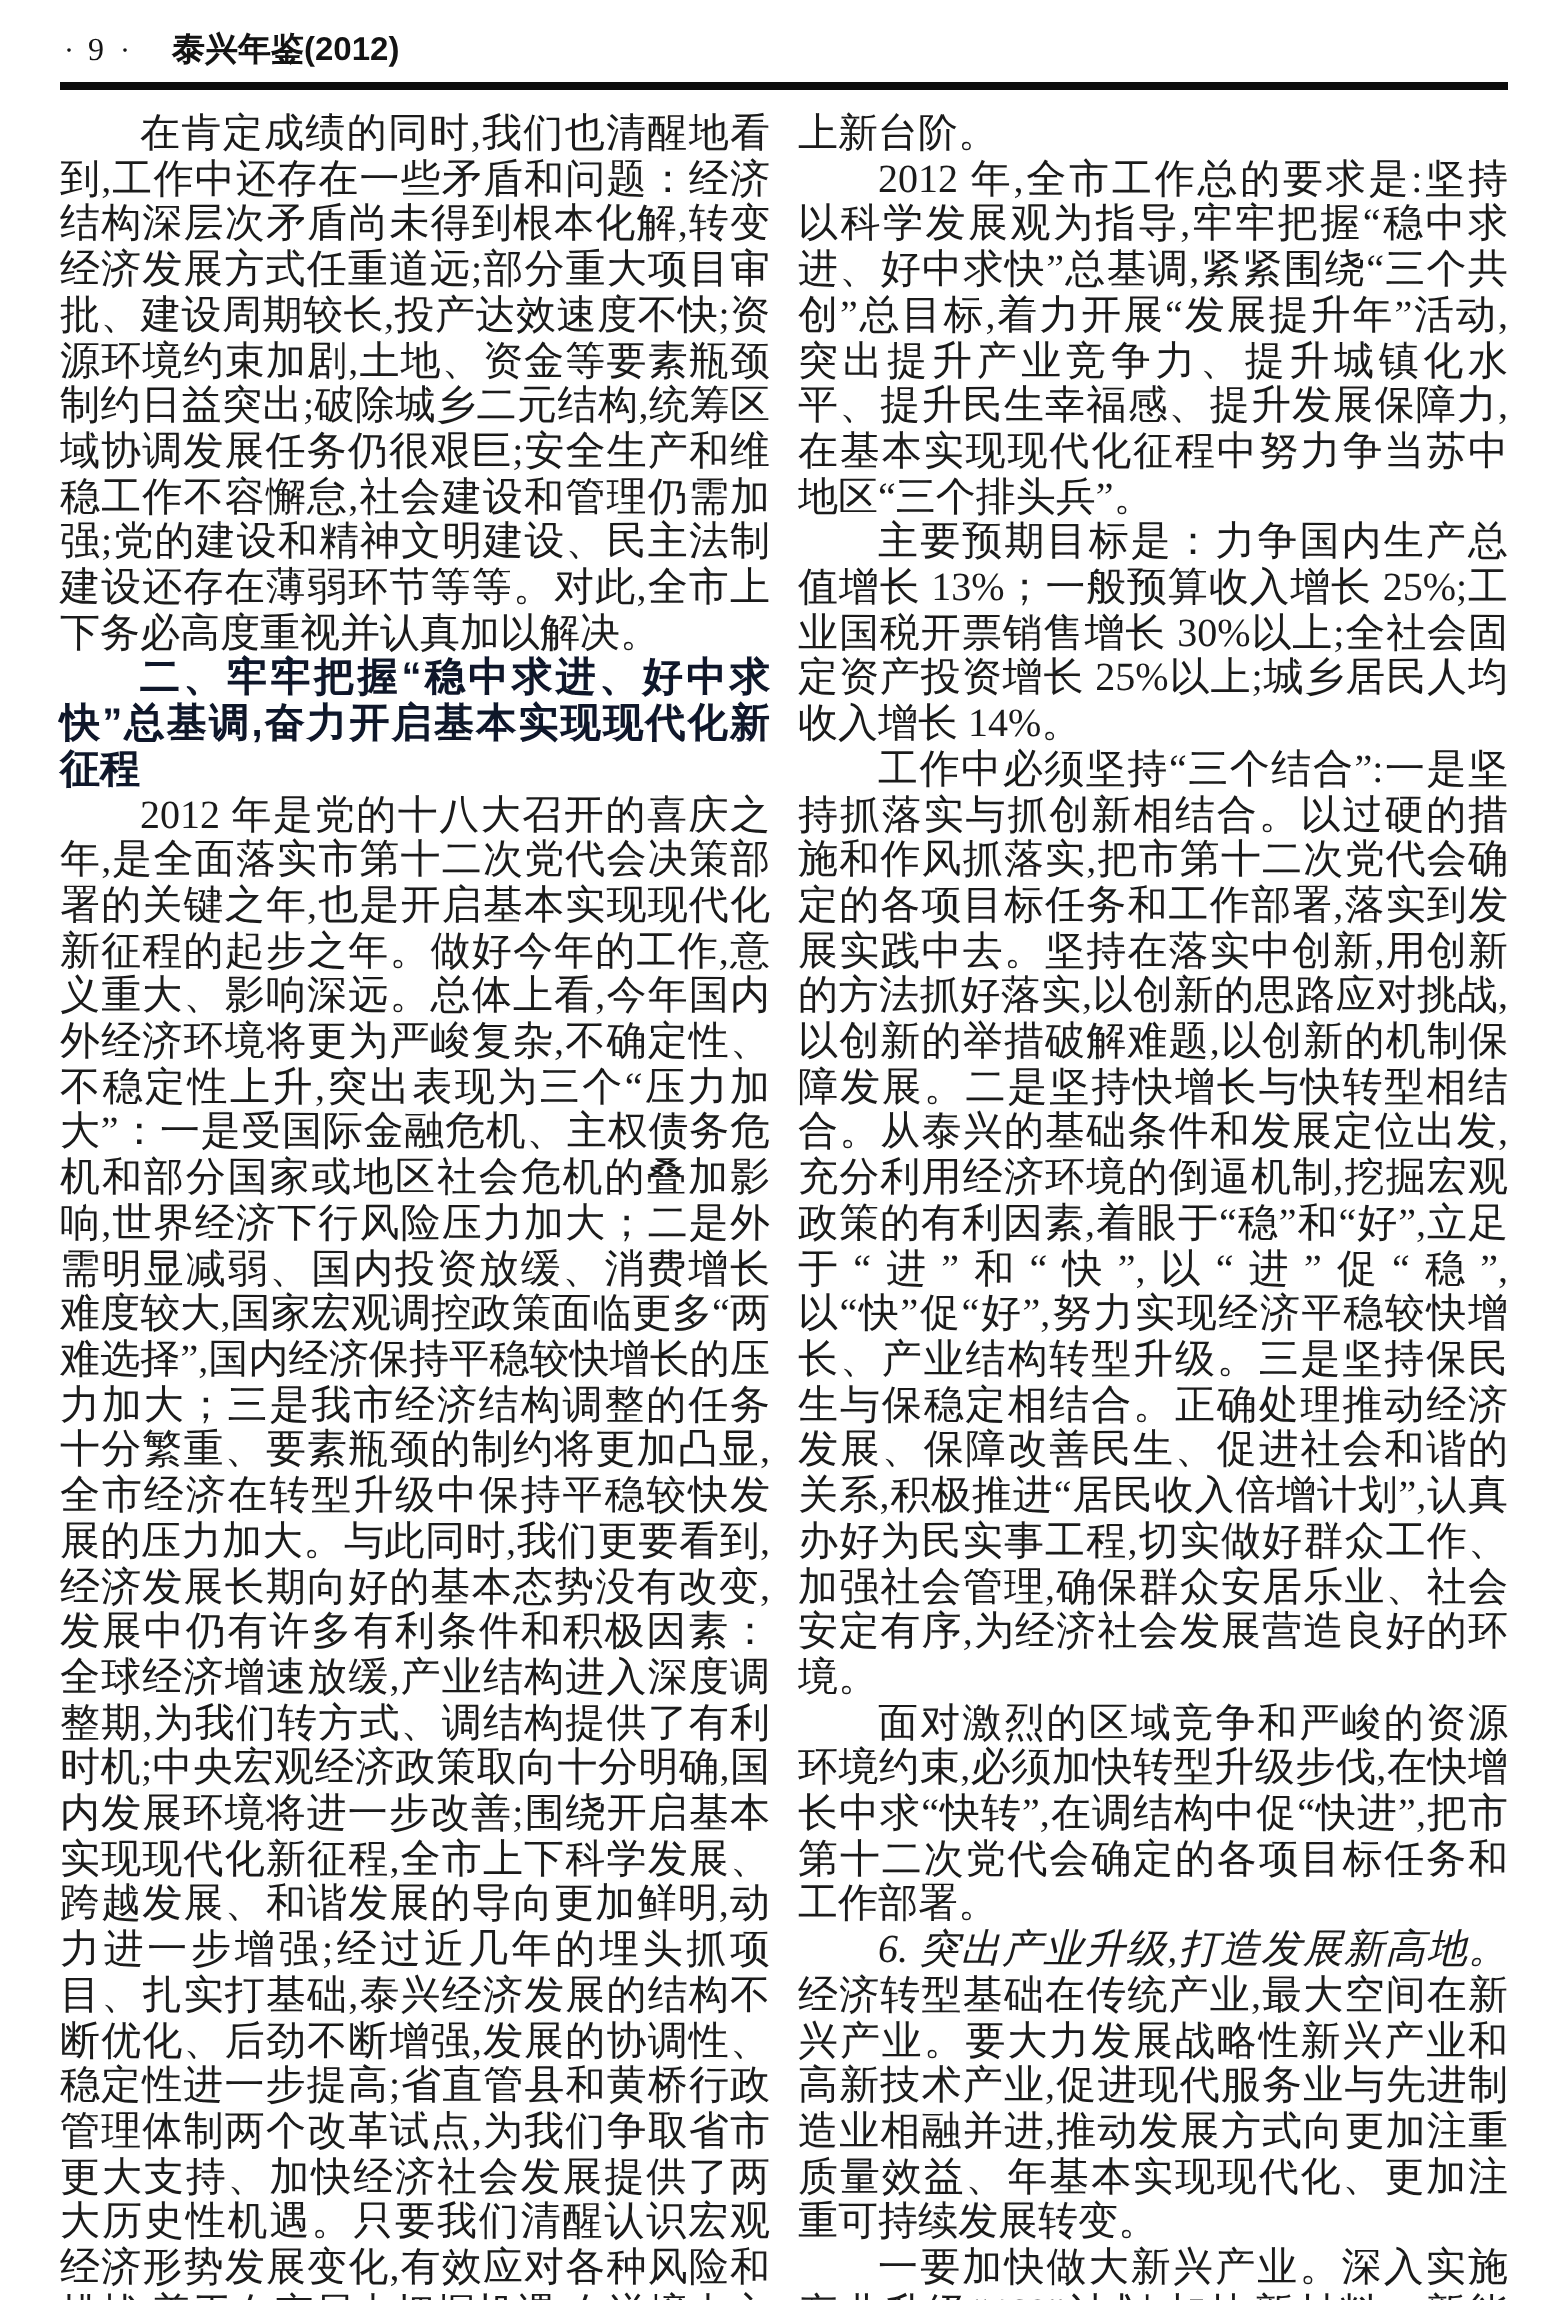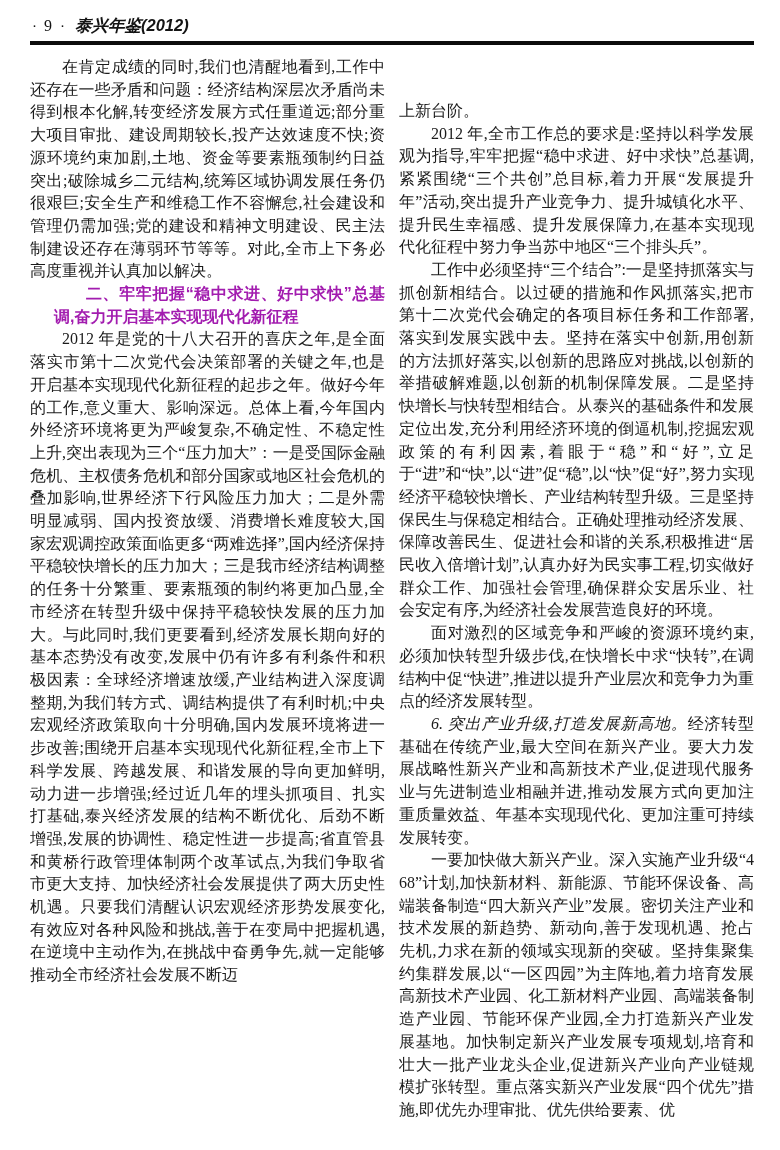--- a/index.html
+++ b/index.html
@@ -34,58 +34,55 @@
     font-size: 15px;
   }
   .page-header .page-num {
     font-family: "Liberation Serif", "DejaVu Serif", serif;
     letter-spacing: 1px;
   }
   .page-header .book-title {
     font-family: "Liberation Sans", "DejaVu Sans", sans-serif;
     font-weight: 700;
     font-size: 16.5px;
-    margin-left: 3px;
-    font-style: italic;
+    margin-left: 14px;
   }
   .header-rule {
     height: 4px;
     background: #0c0c0c;
     margin-top: 4px;
   }
   .columns {
     display: flex;
     gap: 14px;
     margin-top: 11px;
   }
   .column {
     width: 355px;
     flex: 0 0 355px;
   }
   p.para, p.heading {
     margin: 0;
-    font-size: 16px;
+    font-size: 20px;
     line-height: 22.7px;
     text-align: justify;
     text-indent: 2em;
     word-break: break-all;
   }
   p.para {
     font-family: "Liberation Serif", "DejaVu Serif", serif;
     color: #1b1b1b;
   }
   p.para.noindent {
     text-indent: 0;
-    margin-top: 44px;
   }
   p.heading {
     font-family: "Liberation Sans", "DejaVu Sans", sans-serif;
     font-weight: 700;
-    color: #a21caf;
-    margin-left: 24px;
+    color: #0f172a;
   }
   .kai-lead {
     font-style: italic;
   }
 </style>
 </head>
 <body>
 
 <div class="page">
 
@@ -102,20 +99,21 @@
 
     <div class="column">
       <p class="para">在肯定成绩的同时,我们也清醒地看到,工作中还存在一些矛盾和问题：经济结构深层次矛盾尚未得到根本化解,转变经济发展方式任重道远;部分重大项目审批、建设周期较长,投产达效速度不快;资源环境约束加剧,土地、资金等要素瓶颈制约日益突出;破除城乡二元结构,统筹区域协调发展任务仍很艰巨;安全生产和维稳工作不容懈怠,社会建设和管理仍需加强;党的建设和精神文明建设、民主法制建设还存在薄弱环节等等。对此,全市上下务必高度重视并认真加以解决。</p>
       <p class="heading">二、牢牢把握“稳中求进、好中求快”总基调,奋力开启基本实现现代化新征程</p>
       <p class="para">2012 年是党的十八大召开的喜庆之年,是全面落实市第十二次党代会决策部署的关键之年,也是开启基本实现现代化新征程的起步之年。做好今年的工作,意义重大、影响深远。总体上看,今年国内外经济环境将更为严峻复杂,不确定性、不稳定性上升,突出表现为三个“压力加大”：一是受国际金融危机、主权债务危机和部分国家或地区社会危机的叠加影响,世界经济下行风险压力加大；二是外需明显减弱、国内投资放缓、消费增长难度较大,国家宏观调控政策面临更多“两难选择”,国内经济保持平稳较快增长的压力加大；三是我市经济结构调整的任务十分繁重、要素瓶颈的制约将更加凸显,全市经济在转型升级中保持平稳较快发展的压力加大。与此同时,我们更要看到,经济发展长期向好的基本态势没有改变,发展中仍有许多有利条件和积极因素：全球经济增速放缓,产业结构进入深度调整期,为我们转方式、调结构提供了有利时机;中央宏观经济政策取向十分明确,国内发展环境将进一步改善;围绕开启基本实现现代化新征程,全市上下科学发展、跨越发展、和谐发展的导向更加鲜明,动力进一步增强;经过近几年的埋头抓项目、扎实打基础,泰兴经济发展的结构不断优化、后劲不断增强,发展的协调性、稳定性进一步提高;省直管县和黄桥行政管理体制两个改革试点,为我们争取省市更大支持、加快经济社会发展提供了两大历史性机遇。只要我们清醒认识宏观经济形势发展变化,有效应对各种风险和挑战,善于在变局中把握机遇,在逆境中主动作为,在挑战中奋勇争先,就一定能够推动全市经济社会发展不断迈</p>
     </div>
 
     <div class="column">
       <p class="para noindent">上新台阶。</p>
       <p class="para">2012 年,全市工作总的要求是:坚持以科学发展观为指导,牢牢把握“稳中求进、好中求快”总基调,紧紧围绕“三个共创”总目标,着力开展“发展提升年”活动,突出提升产业竞争力、提升城镇化水平、提升民生幸福感、提升发展保障力,在基本实现现代化征程中努力争当苏中地区“三个排头兵”。</p>
+      <p class="para">主要预期目标是：力争国内生产总值增长 13%；一般预算收入增长 25%;工业国税开票销售增长 30%以上;全社会固定资产投资增长 25%以上;城乡居民人均收入增长 14%。</p>
       <p class="para">工作中必须坚持“三个结合”:一是坚持抓落实与抓创新相结合。以过硬的措施和作风抓落实,把市第十二次党代会确定的各项目标任务和工作部署,落实到发展实践中去。坚持在落实中创新,用创新的方法抓好落实,以创新的思路应对挑战,以创新的举措破解难题,以创新的机制保障发展。二是坚持快增长与快转型相结合。从泰兴的基础条件和发展定位出发,充分利用经济环境的倒逼机制,挖掘宏观政策的有利因素,着眼于“稳”和“好”,立足于“进”和“快”,以“进”促“稳”,以“快”促“好”,努力实现经济平稳较快增长、产业结构转型升级。三是坚持保民生与保稳定相结合。正确处理推动经济发展、保障改善民生、促进社会和谐的关系,积极推进“居民收入倍增计划”,认真办好为民实事工程,切实做好群众工作、加强社会管理,确保群众安居乐业、社会安定有序,为经济社会发展营造良好的环境。</p>
-      <p class="para">面对激烈的区域竞争和严峻的资源环境约束,必须加快转型升级步伐,在快增长中求“快转”,在调结构中促“快进”,推进以提升产业层次和竞争力为重点的经济发展转型。</p>
+      <p class="para">面对激烈的区域竞争和严峻的资源环境约束,必须加快转型升级步伐,在快增长中求“快转”,在调结构中促“快进”,把市第十二次党代会确定的各项目标任务和工作部署。</p>
       <p class="para"><span class="kai-lead">6. 突出产业升级,打造发展新高地。</span><span>经济转型基础在传统产业,最大空间在新兴产业。要大力发展战略性新兴产业和高新技术产业,促进现代服务业与先进制造业相融并进,推动发展方式向更加注重质量效益、年基本实现现代化、更加注重可持续发展转变。</span></p>
       <p class="para">一要加快做大新兴产业。深入实施产业升级“468”计划,加快新材料、新能源、节能环保设备、高端装备制造“四大新兴产业”发展。密切关注产业和技术发展的新趋势、新动向,善于发现机遇、抢占先机,力求在新的领域实现新的突破。坚持集聚集约集群发展,以“一区四园”为主阵地,着力培育发展高新技术产业园、化工新材料产业园、高端装备制造产业园、节能环保产业园,全力打造新兴产业发展基地。加快制定新兴产业发展专项规划,培育和壮大一批产业龙头企业,促进新兴产业向产业链规模扩张转型。重点落实新兴产业发展“四个优先”措施,即优先办理审批、优先供给要素、优</p>
     </div>
 
   </div>
 </div>
 
 </body></html>

